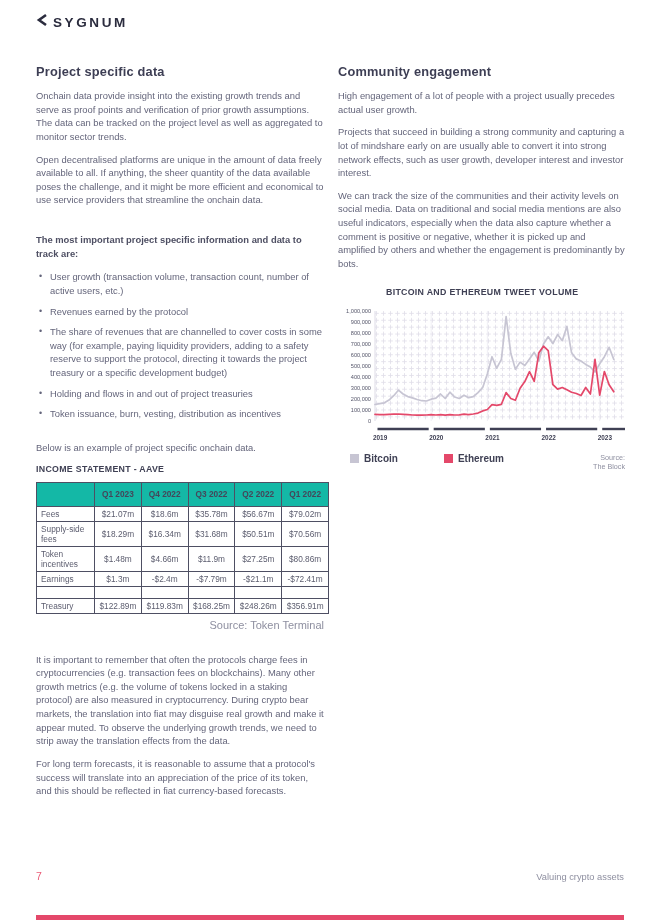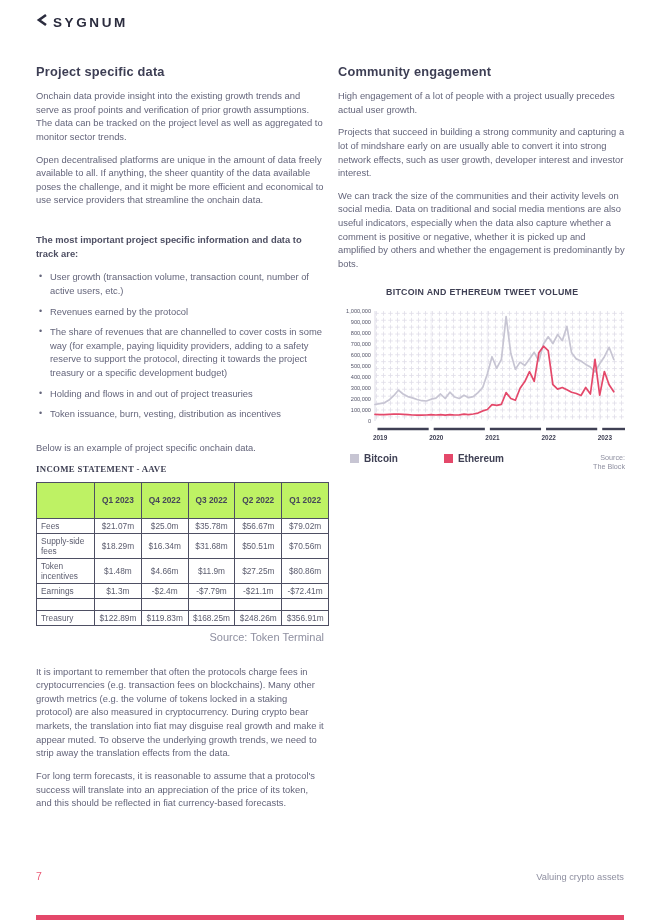--- a/index.html
+++ b/index.html
@@ -20,25 +20,25 @@
   p.body { font-size:9.4px; line-height:1.45; color:#64657B; margin-bottom:9px; }
   p.emphasis { font-size:9.4px; line-height:1.45; font-weight:bold; color:#4E4F63; margin-top:26px; margin-bottom:10px; }
 
   ul.bullets { list-style:none; margin-top:2px; }
   ul.bullets li { position:relative; padding-left:14px; font-size:9.4px; line-height:1.45; color:#64657B; margin-bottom:7px; }
   ul.bullets li .marker { position:absolute; left:3px; top:0; color:#64657B; font-size:9px; }
 
   .note { margin-top:20px; }
 
   .table-title, .chart-title { font-size:8.8px; font-weight:bold; letter-spacing:.3px; color:#3F4054; }
-  .table-title { margin-top:5px; margin-bottom:8px;font-family:Liberation Serif, serif; }
+  .table-title { margin-top:5px; margin-bottom:8px; }
 
   table.income { border-collapse:collapse; table-layout:fixed; width:293px; }
   table.income th, table.income td { border:1px solid #4E4F63; font-size:8.3px; color:#5B5C6E; padding:2px 2px; vertical-align:middle; }
-  table.income thead th { background:#bef264; font-weight:bold; color:#45465A; text-align:center; height:36px; }
+  table.income thead th { background:#14b8a6; font-weight:bold; color:#45465A; text-align:center; height:24px; }
   table.income thead th:first-child { width:58px; }
   table.income tbody th { text-align:left; font-weight:normal; padding-left:4px; }
   table.income tbody td { text-align:center; }
   table.income tr.empty-row th, table.income tr.empty-row td { height:12px; }
 
   .table-source { font-size:11px; color:#8E8FA0; text-align:right; margin-top:5px; margin-bottom:22px; }
 
   
   .chart-block { margin-top:16px; }
   .chart-title { margin-bottom:6px;margin-left:48px; }
@@ -90,21 +90,21 @@
             <th>Q4 2022</th>
             <th>Q3 2022</th>
             <th>Q2 2022</th>
             <th>Q1 2022</th>
           </tr>
         </thead>
         <tbody>
           <tr>
             <th>Fees</th>
             <td>$21.07m</td>
-            <td>$25.0m</td>
+            <td>$18.6m</td>
             <td>$35.78m</td>
             <td>$56.67m</td>
             <td>$79.02m</td>
           </tr>
           <tr>
             <th>Supply-side fees</th>
             <td>$18.29m</td>
             <td>$16.34m</td>
             <td>$31.68m</td>
             <td>$50.51m</td>

